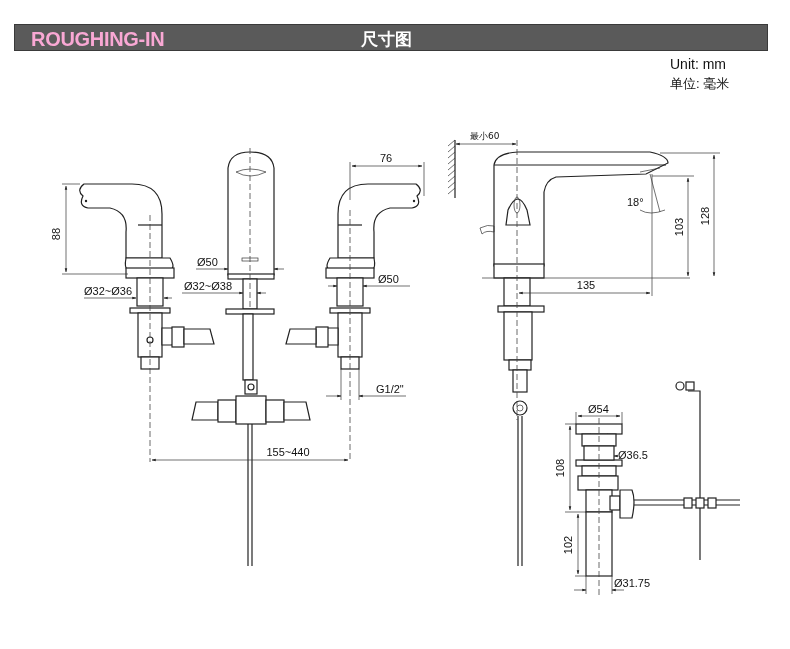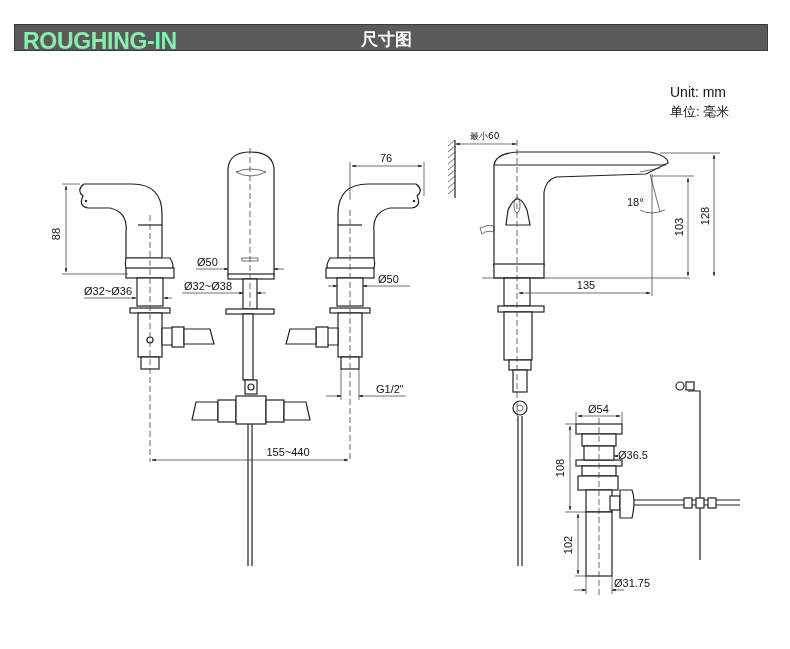--- a/index.html
+++ b/index.html
@@ -1,20 +1,20 @@
 <!DOCTYPE html>
 <html><head>
 <meta charset="utf-8">
 <style>
   html,body{margin:0;padding:0;background:#fff;}
   body{width:790px;height:649px;position:relative;overflow:hidden;font-family:"Liberation Sans",sans-serif;}
   .header{position:absolute;left:14px;top:24px;width:754px;height:27px;background:#5a5a5a;border:1px solid #3a3a3a;box-sizing:border-box;}
-  .header .t1{position:absolute;left:8px;top:3px;color:#86efac;font-size:23px;font-weight:bold;letter-spacing:-0.3px;}
+  .header .t1{position:absolute;left:16px;top:3px;color:#f9a8d4;font-size:20px;font-weight:bold;letter-spacing:-0.3px;}
   .header .t2{position:absolute;left:346px;top:3px;color:#fff;font-size:17px;font-weight:bold;font-family:"DejaVu Sans",sans-serif;text-align:right;}
-  .unit{position:absolute;left:670px;top:82px;font-size:14px;color:#111;line-height:20px;}
+  .unit{position:absolute;left:670px;top:54px;font-size:14px;color:#111;line-height:20px;}
   .unit div{white-space:nowrap;}
   svg{position:absolute;left:0;top:0;}
   .ln{stroke:#222;stroke-width:1.2;fill:none;}
   .thin{stroke:#333;stroke-width:0.7;fill:none;}
   .cl{stroke:#444;stroke-width:0.8;fill:none;stroke-dasharray:6 3;}
   .fill{fill:#fff;stroke:#222;stroke-width:1.2;}
   .lbl{font-family:"Liberation Sans",sans-serif;font-size:11px;fill:#111;}
   .lblcn{font-family:"DejaVu Sans",sans-serif;font-size:9px;fill:#111;}
 </style>
 </head>

